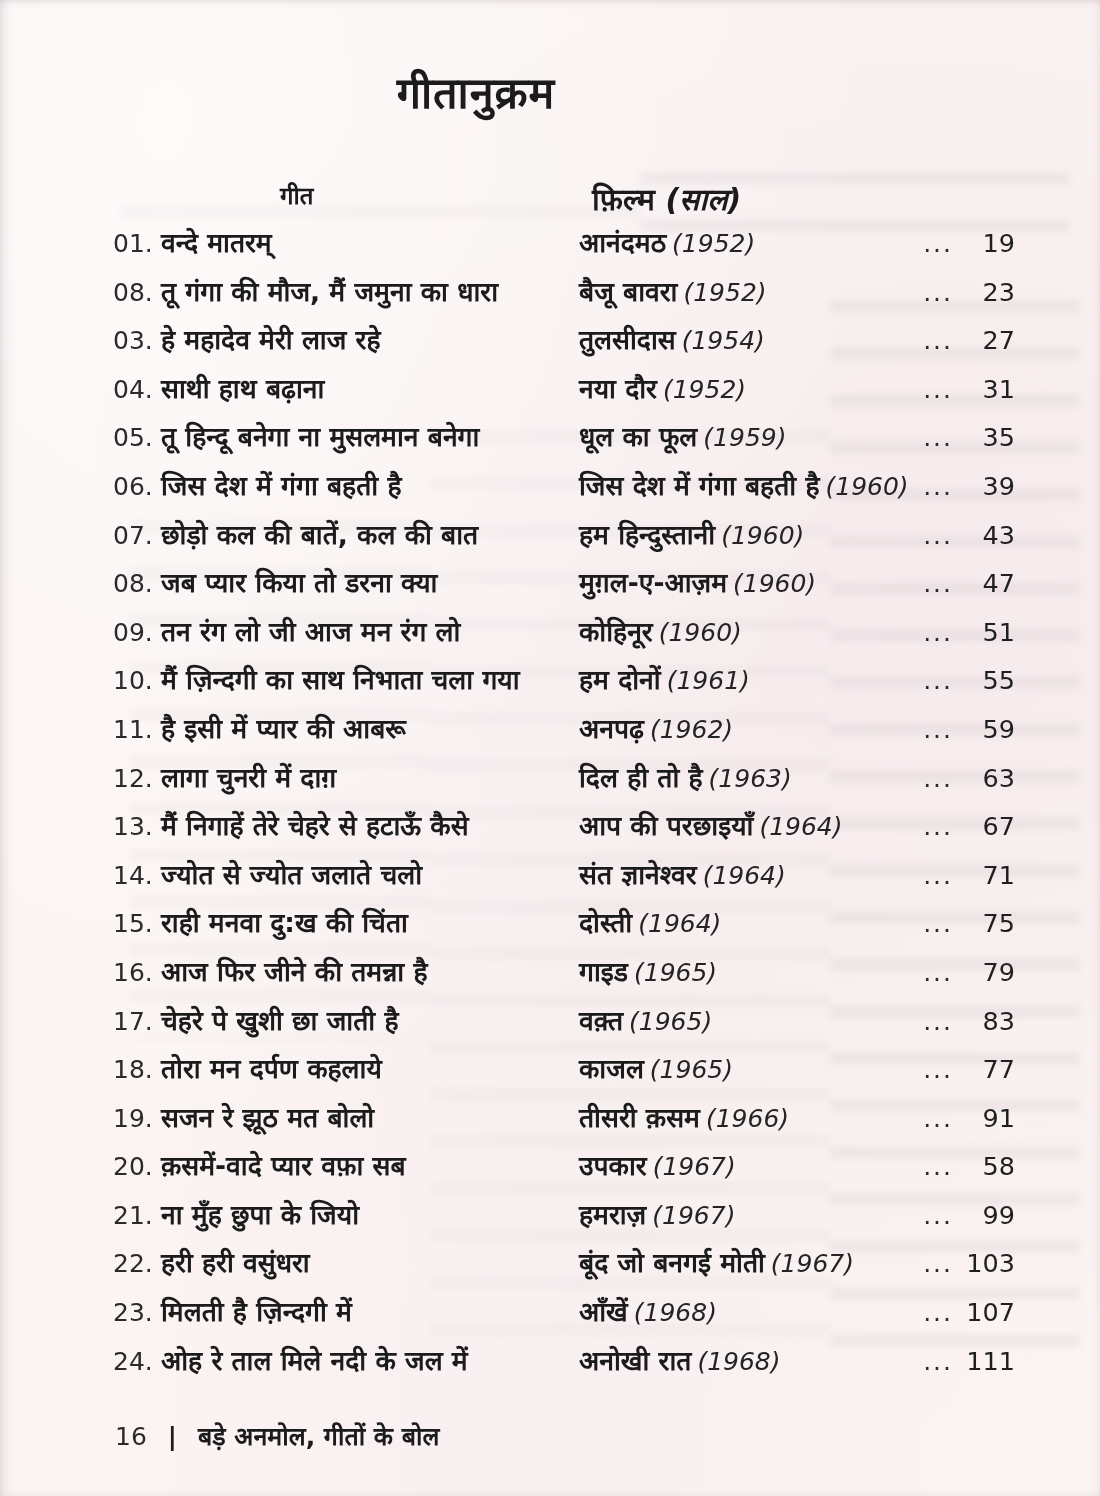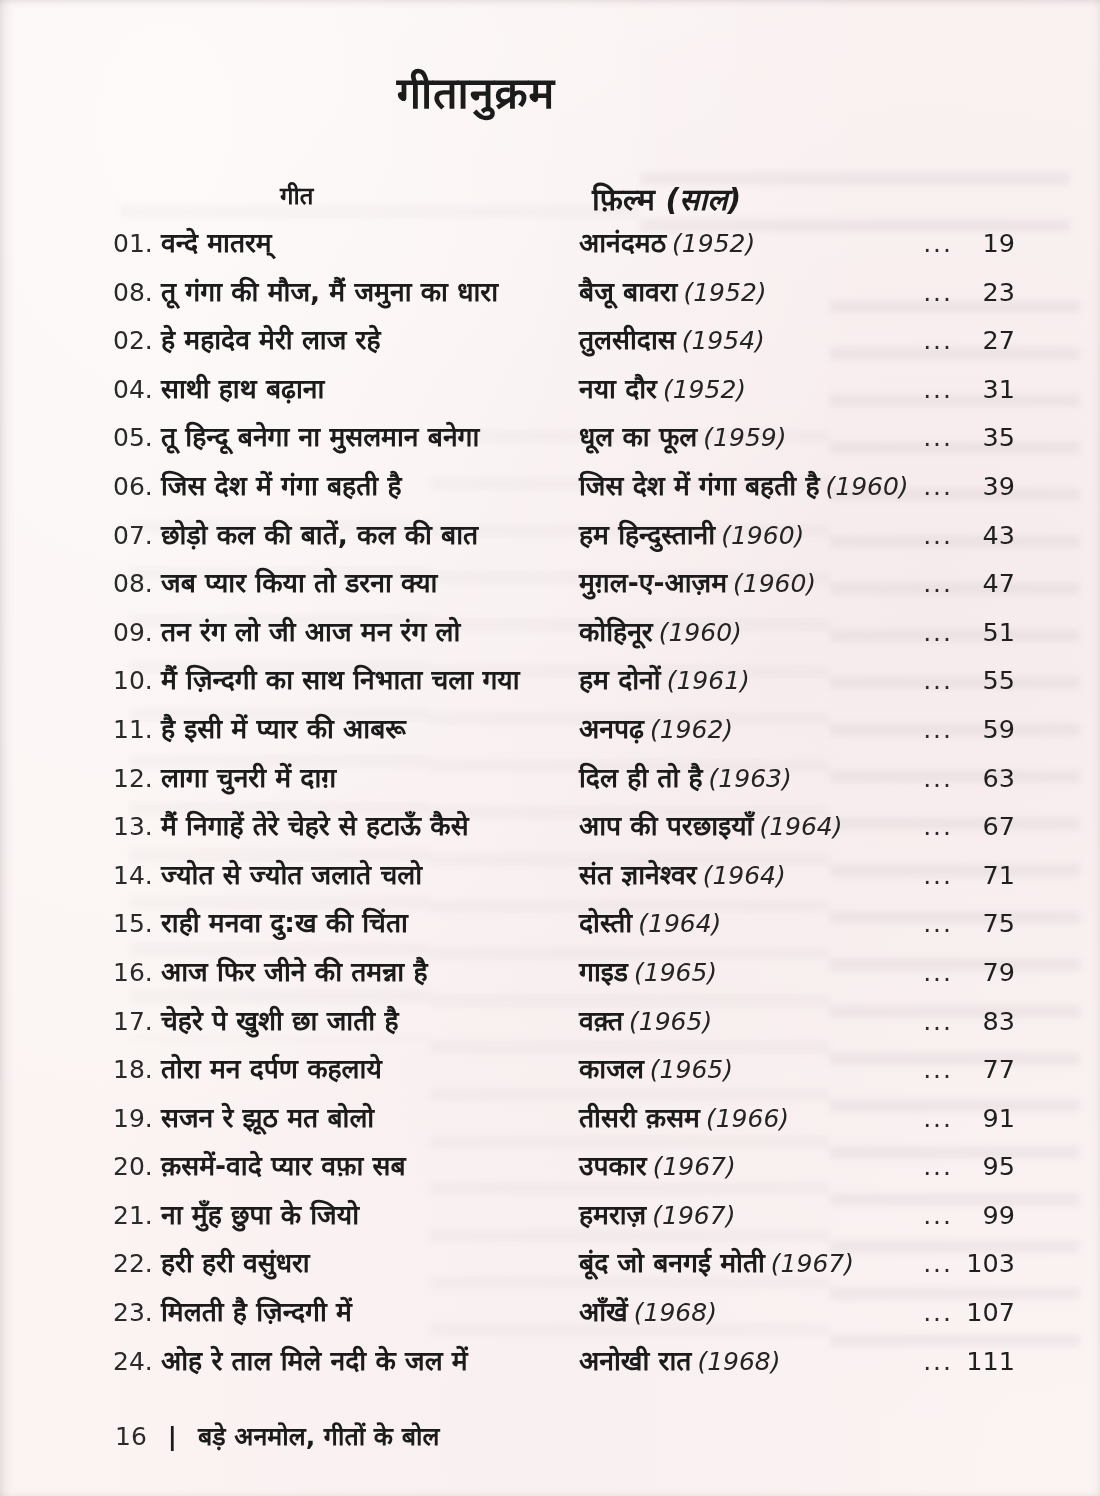--- a/index.html
+++ b/index.html
@@ -150,21 +150,21 @@
 
     <div class="row">
       <span class="num">08.</span>
       <span class="songcell">तू गंगा की मौज, मैं जमुना का धारा</span>
       <span class="filmcell"><span>बैजू बावरा</span><span class="year">(1952)</span></span>
       <span class="leader">...</span>
       <span class="pagenum">23</span>
     </div>
 
     <div class="row">
-      <span class="num">02.</span>
+      <span class="num">03.</span>
       <span class="songcell">हे महादेव मेरी लाज रहे</span>
       <span class="filmcell"><span>तुलसीदास</span><span class="year">(1954)</span></span>
       <span class="leader">...</span>
       <span class="pagenum">27</span>
     </div>
 
     <div class="row">
       <span class="num">04.</span>
       <span class="songcell">साथी हाथ बढ़ाना</span>
       <span class="filmcell"><span>नया दौर</span><span class="year">(1952)</span></span>
@@ -290,21 +290,21 @@
       <span class="filmcell"><span>तीसरी क़सम</span><span class="year">(1966)</span></span>
       <span class="leader">...</span>
       <span class="pagenum">91</span>
     </div>
 
     <div class="row">
       <span class="num">20.</span>
       <span class="songcell">क़समें-वादे प्यार वफ़ा सब</span>
       <span class="filmcell"><span>उपकार</span><span class="year">(1967)</span></span>
       <span class="leader">...</span>
-      <span class="pagenum">95</span>
+      <span class="pagenum">58</span>
     </div>
 
     <div class="row">
       <span class="num">21.</span>
       <span class="songcell">ना मुँह छुपा के जियो</span>
       <span class="filmcell"><span>हमराज़</span><span class="year">(1967)</span></span>
       <span class="leader">...</span>
       <span class="pagenum">99</span>
     </div>
 

